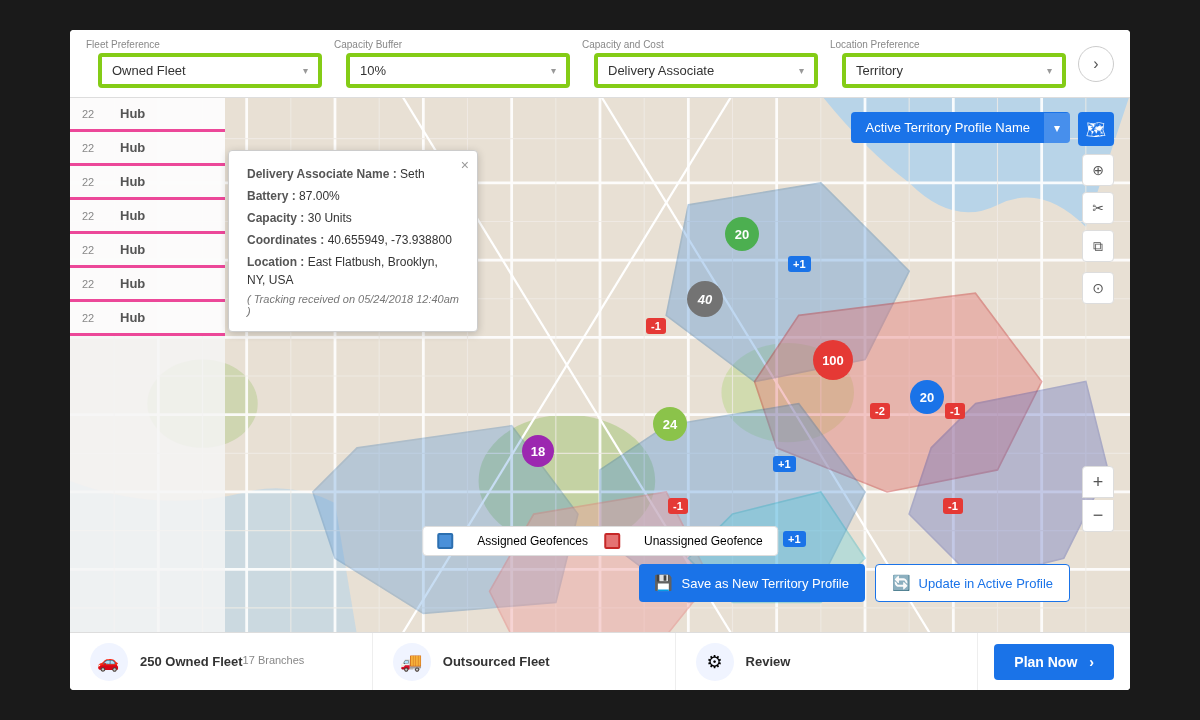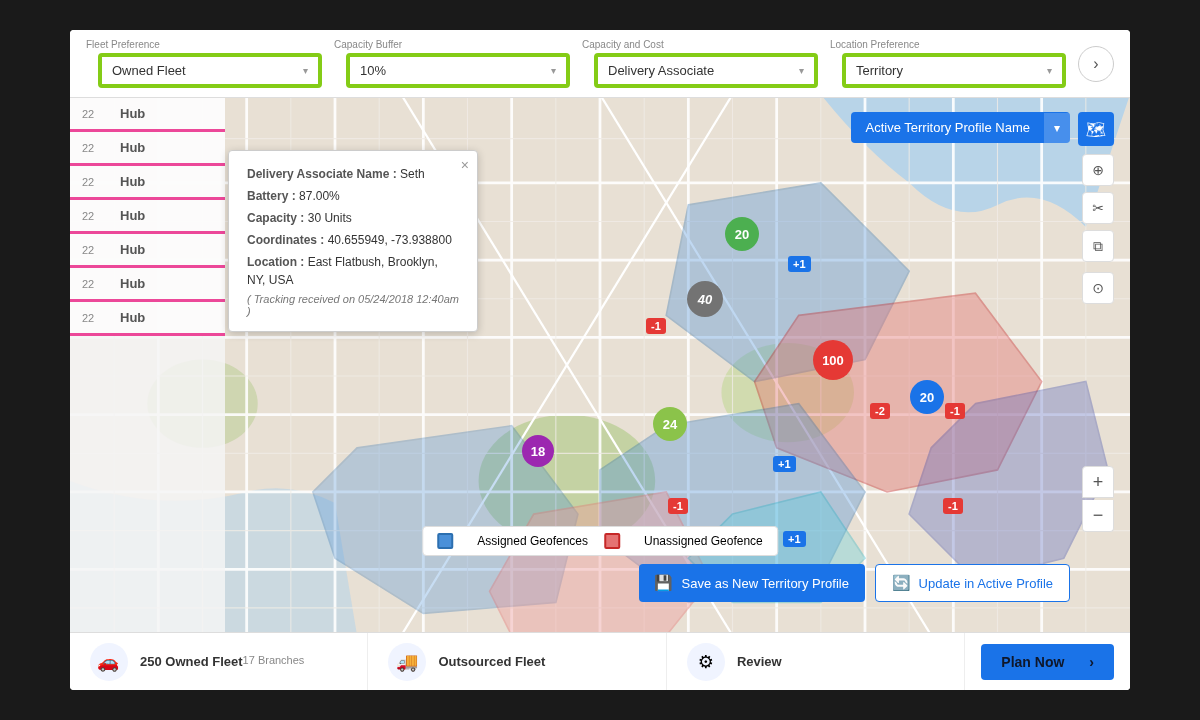--- a/index.html
+++ b/index.html
@@ -352,30 +352,30 @@
       font-size: 13px;
       font-weight: 600;
       color: #333;
     }
     .nav-subtitle {
       font-size: 11px;
       color: #888;
     }
     .plan-now-btn {
       background: #1a73e8;
-      color: #0f172a;
+      color: #ffffff;
       border: none;
       border-radius: 4px;
       padding: 10px 20px;
       font-size: 14px;
       font-weight: 600;
       cursor: pointer;
       display: flex;
       align-items: center;
-      gap: 25px;
+      gap: 12px;
       white-space: nowrap;
     }
     .plan-now-section {
       flex: 0 0 auto;
       padding: 0 16px;
       height: 100%;
       display: flex;
       align-items: center;
       background: #fff;
     }

